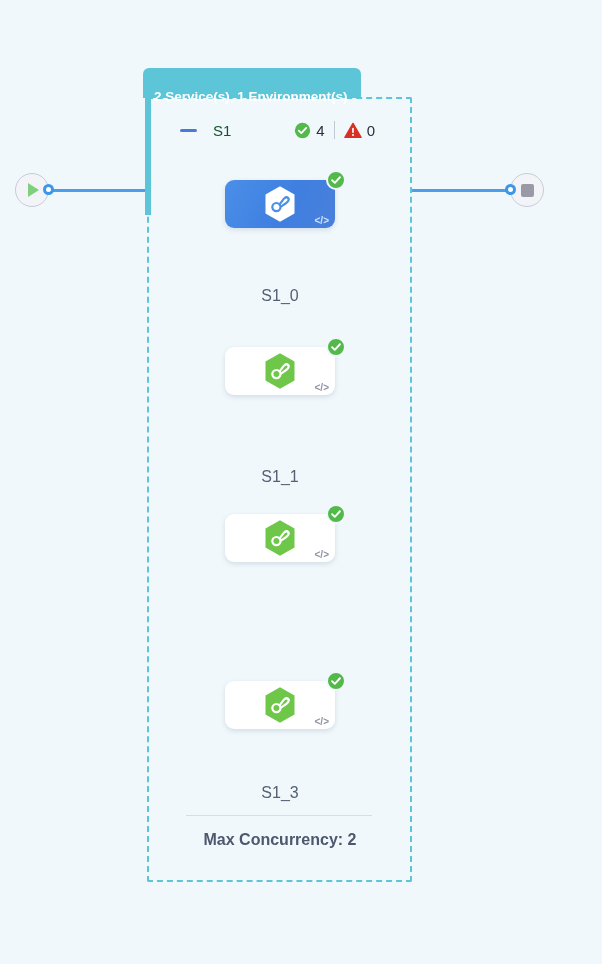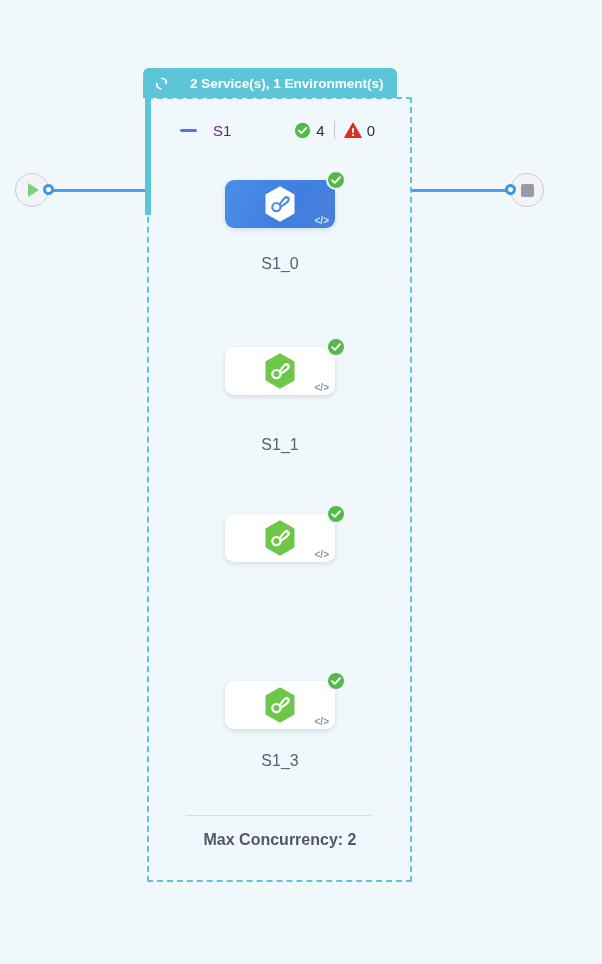--- a/index.html
+++ b/index.html
@@ -99,20 +99,21 @@
     background: #5cc6d8;
     border-radius: 6px 6px 0 0;
     display: flex;
     align-items: center;
     gap: 21px;
     padding: 0 13px 0 11px;
     color: #ffffff;
     font-size: 13.5px;
     font-weight: bold;
     white-space: nowrap;
+    flex-direction: column;
   }
   .refresh-icon { display: block; }
 
   
   .service-row {
     position: absolute;
     left: 160px;
     top: 117px;
     width: 240px;
     height: 26px;
@@ -122,21 +123,21 @@
   .collapse-icon {
     width: 17px;
     height: 3px;
     background: #4a7ad6;
     border-radius: 2px;
     margin-left: 20px;
   }
   .service-name {
     margin-left: 16px;
     font-size: 15px;
-    color: #701a75;
+    color: #14532d;
   }
   .status-group {
     margin-left: auto;
     display: flex;
     align-items: center;
     gap: 7px;
     margin-right: 25px;
   }
   .badge-ok, .badge-warn {
     display: flex;
@@ -207,20 +208,21 @@
   .node.selected .code-icon { color: #cfe2fb; }
   .node:not(.selected) .code-icon { color: #8d93a3; }
 
   .node-label {
     position: absolute;
     left: 175px;
     width: 210px;
     text-align: center;
     font-size: 16px;
     color: #566074;
+    margin-top: 32px;
   }
 
   
   .group-divider {
     position: absolute;
     left: 186px;
     top: 815px;
     width: 186px;
     height: 1px;
     background: #d6dee6;

